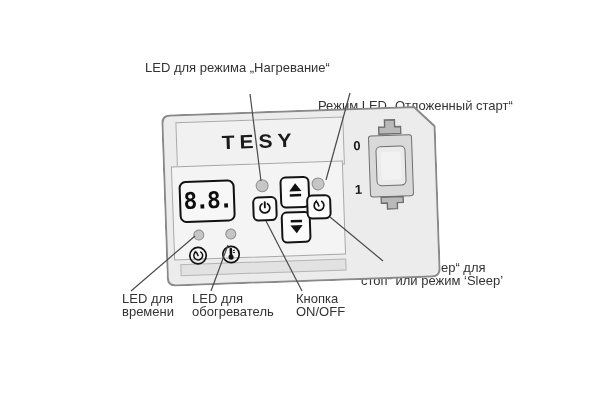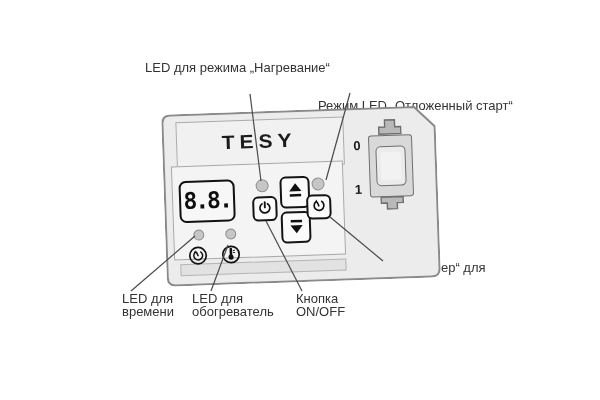--- a/index.html
+++ b/index.html
@@ -99,20 +99,21 @@
   <div>обогреватель</div>
 </div>
 
 <div class="callout" style="left:296px;top:292px;">
   <div>Кнопка</div>
   <div>ON/OFF</div>
 </div>
 
 <div class="callout" style="left:361px;top:262px;line-height:12.5px;">
   <div>Кнопка „Таймер“ для</div>
+  <div>стоп“ или режим ‘Sleep’</div>
 </div>
 
 <div class="panel">
   <svg class="panel-shape" width="274" height="172">
     <path d="M9,1 H253 L273,21 V163 Q273,171 265,171 H9 Q1,171 1,163 V9 Q1,1 9,1 Z" fill="#ececec" stroke="#8a8a8a" stroke-width="2"></path>
   </svg>
 
   <div class="inner-face"></div>
   <div class="control-area"></div>
   <div class="bottom-strip"></div>

